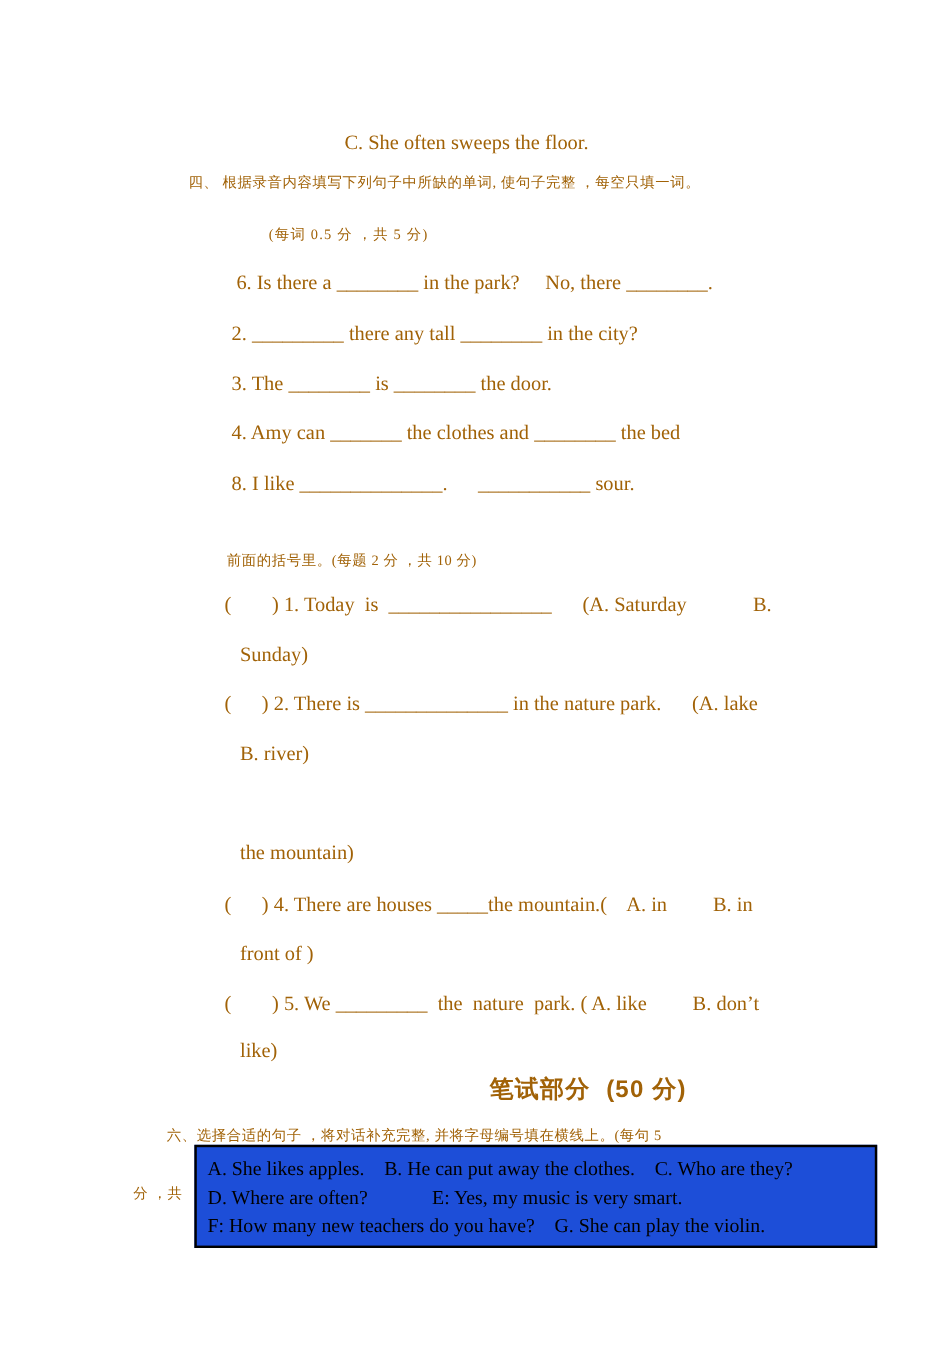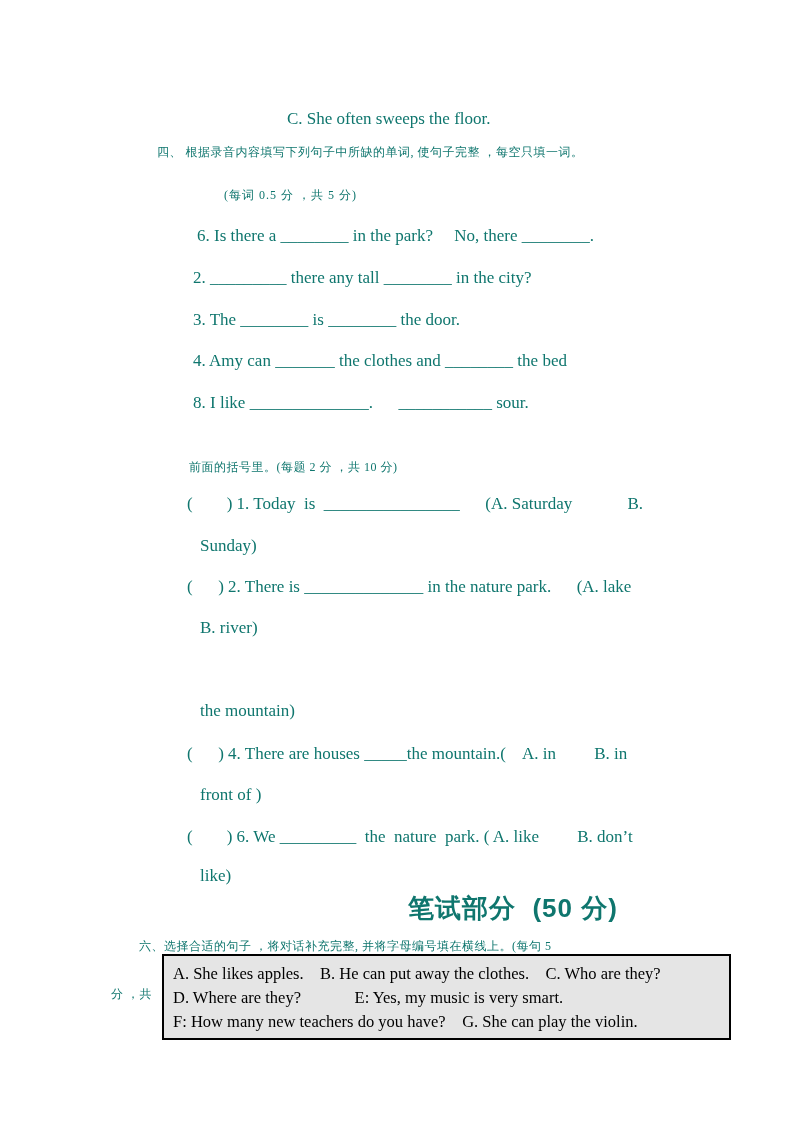--- a/index.html
+++ b/index.html
@@ -4,33 +4,33 @@
 <style>
   html,body{margin:0;padding:0;background:#fff;}
   .page{
     position:relative;
     width:793px;height:1122px;
     background:#ffffff;
     color:#000;
     font-family:"Liberation Serif", serif;
     overflow:hidden;
   }
-  .ln{position:absolute;white-space:pre;color:#0f766e;}
+  .ln{position:absolute;white-space:pre;color:#a16207;}
   .en{font-size:17px;line-height:22px;font-family:"Liberation Serif", serif;}
   .cn{font-size:12px;line-height:22px;font-family:"Liberation Serif", serif;letter-spacing:0.5px;}
   .title{
     font-family:"Liberation Sans", sans-serif;
-    font-weight:700;font-size:26px;line-height:24px;letter-spacing:1px;
+    font-weight:700;font-size:20px;line-height:24px;letter-spacing:1px;
   }
   .opt-box{
     position:absolute;
     left:162px;top:954px;
     width:556px;height:70px;
     border:2px solid #000;
-    background:#e5e5e5;
+    background:#1d4ed8;
     padding:6px 0 6px 9px;
     z-index:2;
   }
   .boxln{
     white-space:pre;
     font-size:16.5px;line-height:24px;
     font-family:"Liberation Serif", serif;
     color:#000;
   }
   .behind{z-index:1;margin-top:21px;}
@@ -53,27 +53,27 @@
 
   <div class="ln cn" style="left:189px;top:456px">前面的括号里。(每题 2 分 ，共 10 分)</div>
 
   <div class="ln en" style="left:187px;top:493px">(        ) 1. Today  is  ________________      (A. Saturday             B.</div>
   <div class="ln en" style="left:200px;top:535px">Sunday)</div>
   <div class="ln en" style="left:187px;top:576px">(      ) 2. There is ______________ in the nature park.      (A. lake</div>
   <div class="ln en" style="left:200px;top:617px">B. river)</div>
   <div class="ln en" style="left:200px;top:700px">the mountain)</div>
   <div class="ln en" style="left:187px;top:743px">(      ) 4. There are houses _____the mountain.(    A. in         B. in</div>
   <div class="ln en" style="left:200px;top:784px">front of )</div>
-  <div class="ln en" style="left:187px;top:826px">(        ) 6. We _________  the  nature  park. ( A. like         B. don’t</div>
+  <div class="ln en" style="left:187px;top:826px">(        ) 5. We _________  the  nature  park. ( A. like         B. don’t</div>
   <div class="ln en" style="left:200px;top:865px">like)</div>
 
   <div class="ln title" style="left:408px;top:896px">笔试部分  (50 分)</div>
 
   <div class="ln cn" style="left:139px;top:935px">六、选择合适的句子 ，将对话补充完整, 并将字母编号填在横线上。(每句 5</div>
   <div class="ln cn behind" style="left:111px;top:962px">分 ，共</div>
 
   <div class="opt-box">
     <div class="boxln">A. She likes apples.    B. He can put away the clothes.    C. Who are they?</div>
-    <div class="boxln">D. Where are they?             E: Yes, my music is very smart.</div>
+    <div class="boxln">D. Where are often?             E: Yes, my music is very smart.</div>
     <div class="boxln">F: How many new teachers do you have?    G. She can play the violin.</div>
   </div>
 
 </div>
 
 </body></html>

